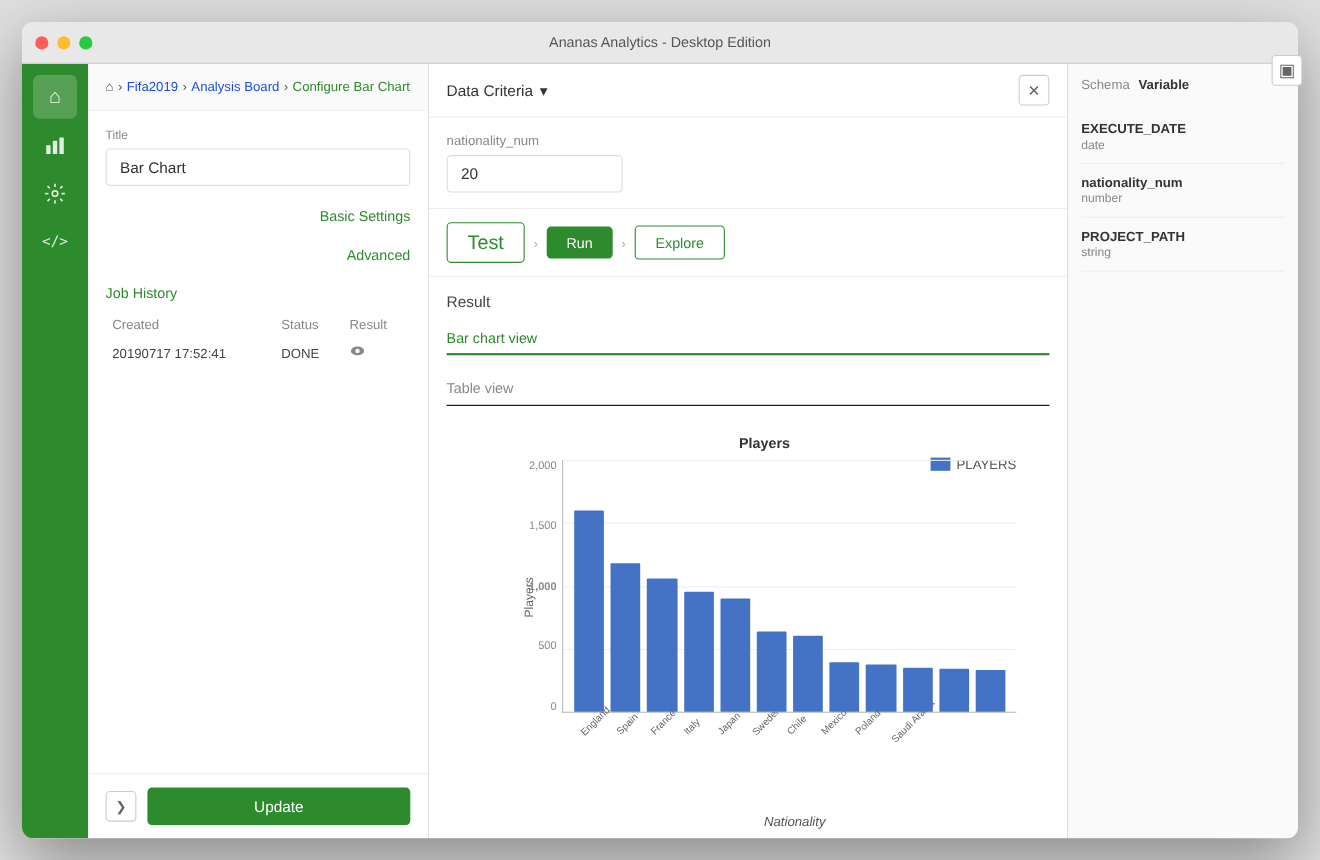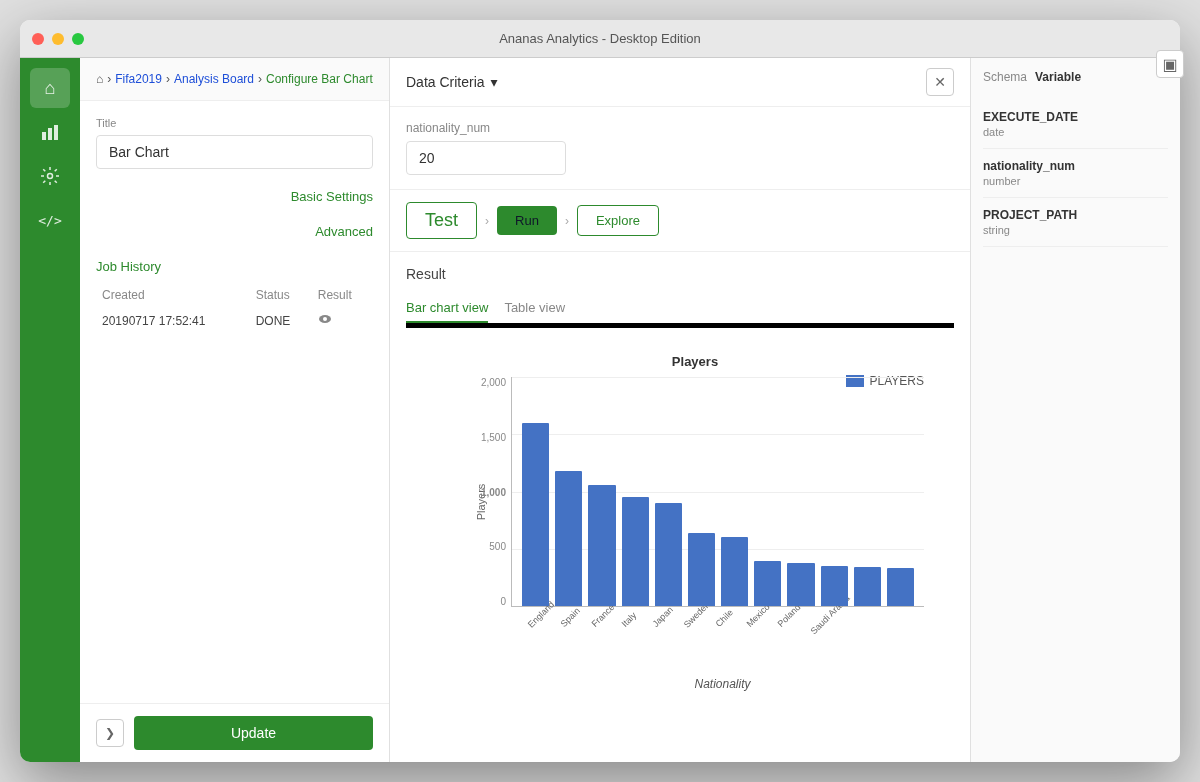--- a/index.html
+++ b/index.html
@@ -228,21 +228,21 @@
       color: #2d8a2d;
       border-radius: 4px;
       padding: 7px 18px;
       font-size: 18px;
       cursor: pointer;
     }
 
     .run-btn {
       border: none;
       background: #2d8a2d;
-      color: #0f172a;
+      color: #ffffff;
       border-radius: 4px;
       padding: 7px 18px;
       font-size: 13px;
       cursor: pointer;
     }
 
     .explore-btn {
       border: 1.5px solid #2d8a2d;
       background: #fff;
       color: #2d8a2d;
@@ -256,21 +256,21 @@
 
     .result-section {
       flex: 1;
       padding: 14px 16px;
       background: #fff;
       overflow: auto;
     }
 
     .result-title { font-size: 14px; color: #444; margin-bottom: 12px; font-weight: 500; }
 
-    .view-tabs { display: flex; gap: 16px; margin-bottom: 16px; border-bottom: 5px solid #000000; }
+    .view-tabs { display: flex; gap: 16px; margin-bottom: 16px; border-bottom: 1px solid #000000; flex-direction: column; }
     .view-tab {
       font-size: 13px;
       padding: 6px 0;
       cursor: pointer;
       color: #888;
       border-bottom: 2px solid transparent;
     }
     .view-tab.active { color: #2d8a2d; border-bottom: 2px solid #2d8a2d; }
 
     .chart-container {
@@ -555,21 +555,21 @@
                 <span style="flex: 1 1 0%; font-size: 9px; color: rgb(102, 102, 102); transform: rotate(-45deg); transform-origin: center top; display: block; text-align: left; white-space: nowrap; margin-top: 4px;">Sweden</span>
                 <span style="flex: 1 1 0%; font-size: 9px; color: rgb(102, 102, 102); transform: rotate(-45deg); transform-origin: center top; display: block; text-align: left; white-space: nowrap; margin-top: 4px;">Chile</span>
                 <span style="flex: 1 1 0%; font-size: 9px; color: rgb(102, 102, 102); transform: rotate(-45deg); transform-origin: center top; display: block; text-align: left; white-space: nowrap; margin-top: 4px;">Mexico</span>
                 <span style="flex: 1 1 0%; font-size: 9px; color: rgb(102, 102, 102); transform: rotate(-45deg); transform-origin: center top; display: block; text-align: left; white-space: nowrap; margin-top: 4px;">Poland</span>
                 <span style="flex: 1 1 0%; font-size: 9px; color: rgb(102, 102, 102); transform: rotate(-45deg); transform-origin: center top; display: block; text-align: left; white-space: nowrap; margin-top: 4px;">Saudi Arabia</span>
                 <span style="flex: 1 1 0%; font-size: 9px; color: rgb(102, 102, 102); transform: rotate(-45deg); transform-origin: center top; display: block; text-align: left; white-space: nowrap; margin-top: 4px;"></span>
                 <span style="flex: 1 1 0%; font-size: 9px; color: rgb(102, 102, 102); transform: rotate(-45deg); transform-origin: center top; display: block; text-align: left; white-space: nowrap; margin-top: 4px;"></span>
               </div>
           </div>
 
-          <div class="chart-x-label" style="margin-left:55px;font-size:12px;color:#555;font-style:italic;margin-top:50px;">Nationality</div>
+          <div class="chart-x-label" style="margin-left:55px;font-size:12px;color:#555;font-style:italic;margin-top:72px;">Nationality</div>
         </div>
       </div>
     </div>
 
     <div class="right-panel">
       <div class="schema-header">
         <span class="schema-label">Schema</span>
         <span class="schema-active">Variable</span>
       </div>
 

